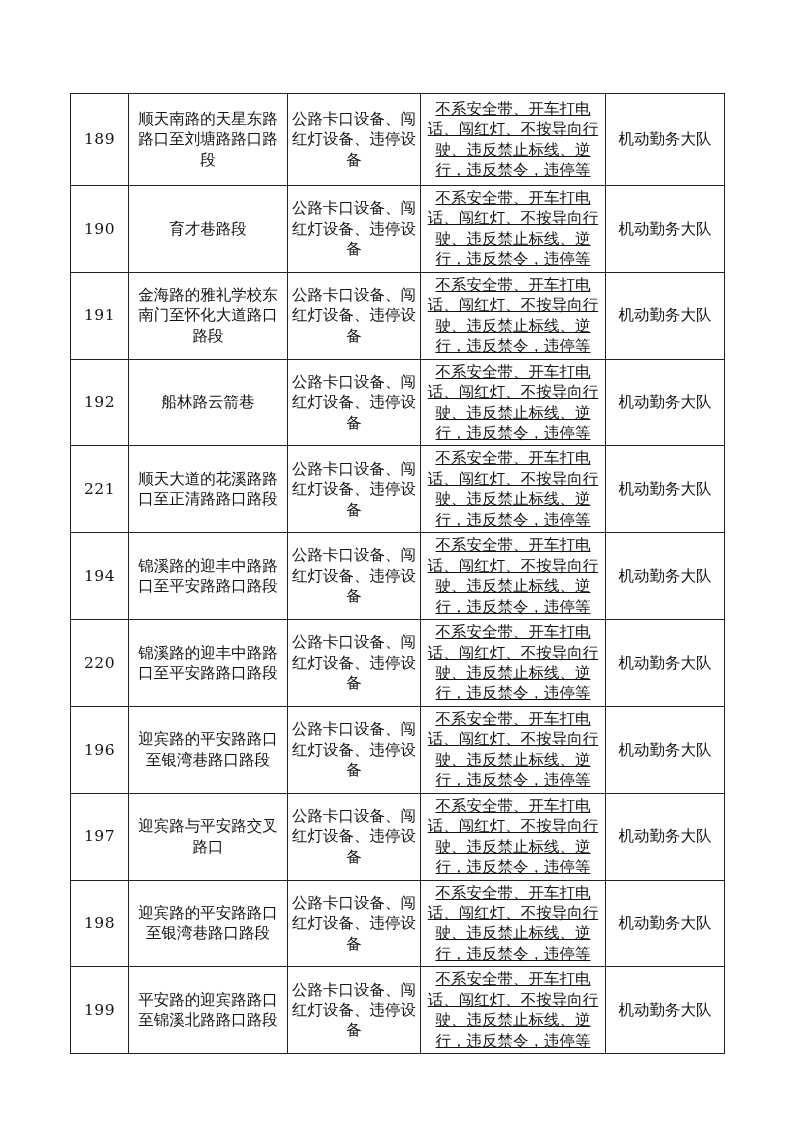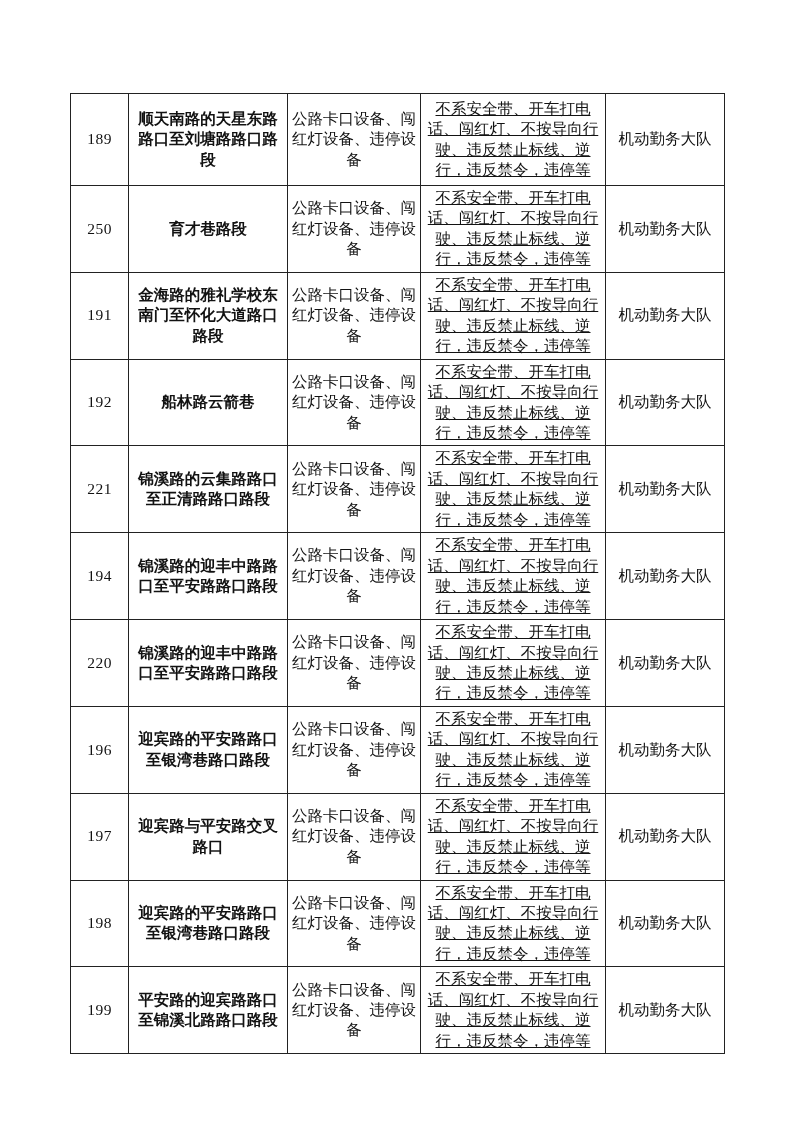--- a/index.html
+++ b/index.html
@@ -30,22 +30,22 @@
     vertical-align: middle;
     color: var(--text-color);
     font-size: 15.5px;
     line-height: 1.32;
     padding: 2px 4px;
     overflow: hidden;
     word-break: break-all;
   }
   table.records tr { height: 83px; }
   table.records tr:first-child { height: 92px; }
-  td.cell-index { font-size: 16px; letter-spacing: 0.5px; font-family: Liberation Serif, serif; }
-  td.cell-location { padding: 2px 13px; font-weight: bold; }
+  td.cell-index { font-size: 16px; letter-spacing: 0.5px; }
+  td.cell-location { padding: 2px 13px; }
   td.cell-equipment { padding: 2px 4px; }
   td.cell-violations { font-size: 15px; padding: 2px 3px; text-decoration: underline; }
   td.cell-unit { padding: 2px 6px; white-space: nowrap; }
 </style>
 </head>
 <body>
 
 <div class="page">
   <table class="records">
     <colgroup>
@@ -57,21 +57,21 @@
       </colgroup>
     <tbody>
         <tr>
           <td class="cell-index">189</td>
           <td class="cell-location">顺天南路的天星东路路口至刘塘路路口路段</td>
           <td class="cell-equipment">公路卡口设备、闯红灯设备、违停设备</td>
           <td class="cell-violations">不系安全带、开车打电话、闯红灯、不按导向行驶、违反禁止标线、逆行，违反禁令，违停等</td>
           <td class="cell-unit">机动勤务大队</td>
         </tr>
         <tr>
-          <td class="cell-index">250</td>
+          <td class="cell-index">190</td>
           <td class="cell-location">育才巷路段</td>
           <td class="cell-equipment">公路卡口设备、闯红灯设备、违停设备</td>
           <td class="cell-violations">不系安全带、开车打电话、闯红灯、不按导向行驶、违反禁止标线、逆行，违反禁令，违停等</td>
           <td class="cell-unit">机动勤务大队</td>
         </tr>
         <tr>
           <td class="cell-index">191</td>
           <td class="cell-location">金海路的雅礼学校东南门至怀化大道路口路段</td>
           <td class="cell-equipment">公路卡口设备、闯红灯设备、违停设备</td>
           <td class="cell-violations">不系安全带、开车打电话、闯红灯、不按导向行驶、违反禁止标线、逆行，违反禁令，违停等</td>
@@ -79,21 +79,21 @@
         </tr>
         <tr>
           <td class="cell-index">192</td>
           <td class="cell-location">船林路云箭巷</td>
           <td class="cell-equipment">公路卡口设备、闯红灯设备、违停设备</td>
           <td class="cell-violations">不系安全带、开车打电话、闯红灯、不按导向行驶、违反禁止标线、逆行，违反禁令，违停等</td>
           <td class="cell-unit">机动勤务大队</td>
         </tr>
         <tr>
           <td class="cell-index">221</td>
-          <td class="cell-location">锦溪路的云集路路口至正清路路口路段</td>
+          <td class="cell-location">顺天大道的花溪路路口至正清路路口路段</td>
           <td class="cell-equipment">公路卡口设备、闯红灯设备、违停设备</td>
           <td class="cell-violations">不系安全带、开车打电话、闯红灯、不按导向行驶、违反禁止标线、逆行，违反禁令，违停等</td>
           <td class="cell-unit">机动勤务大队</td>
         </tr>
         <tr>
           <td class="cell-index">194</td>
           <td class="cell-location">锦溪路的迎丰中路路口至平安路路口路段</td>
           <td class="cell-equipment">公路卡口设备、闯红灯设备、违停设备</td>
           <td class="cell-violations">不系安全带、开车打电话、闯红灯、不按导向行驶、违反禁止标线、逆行，违反禁令，违停等</td>
           <td class="cell-unit">机动勤务大队</td>

